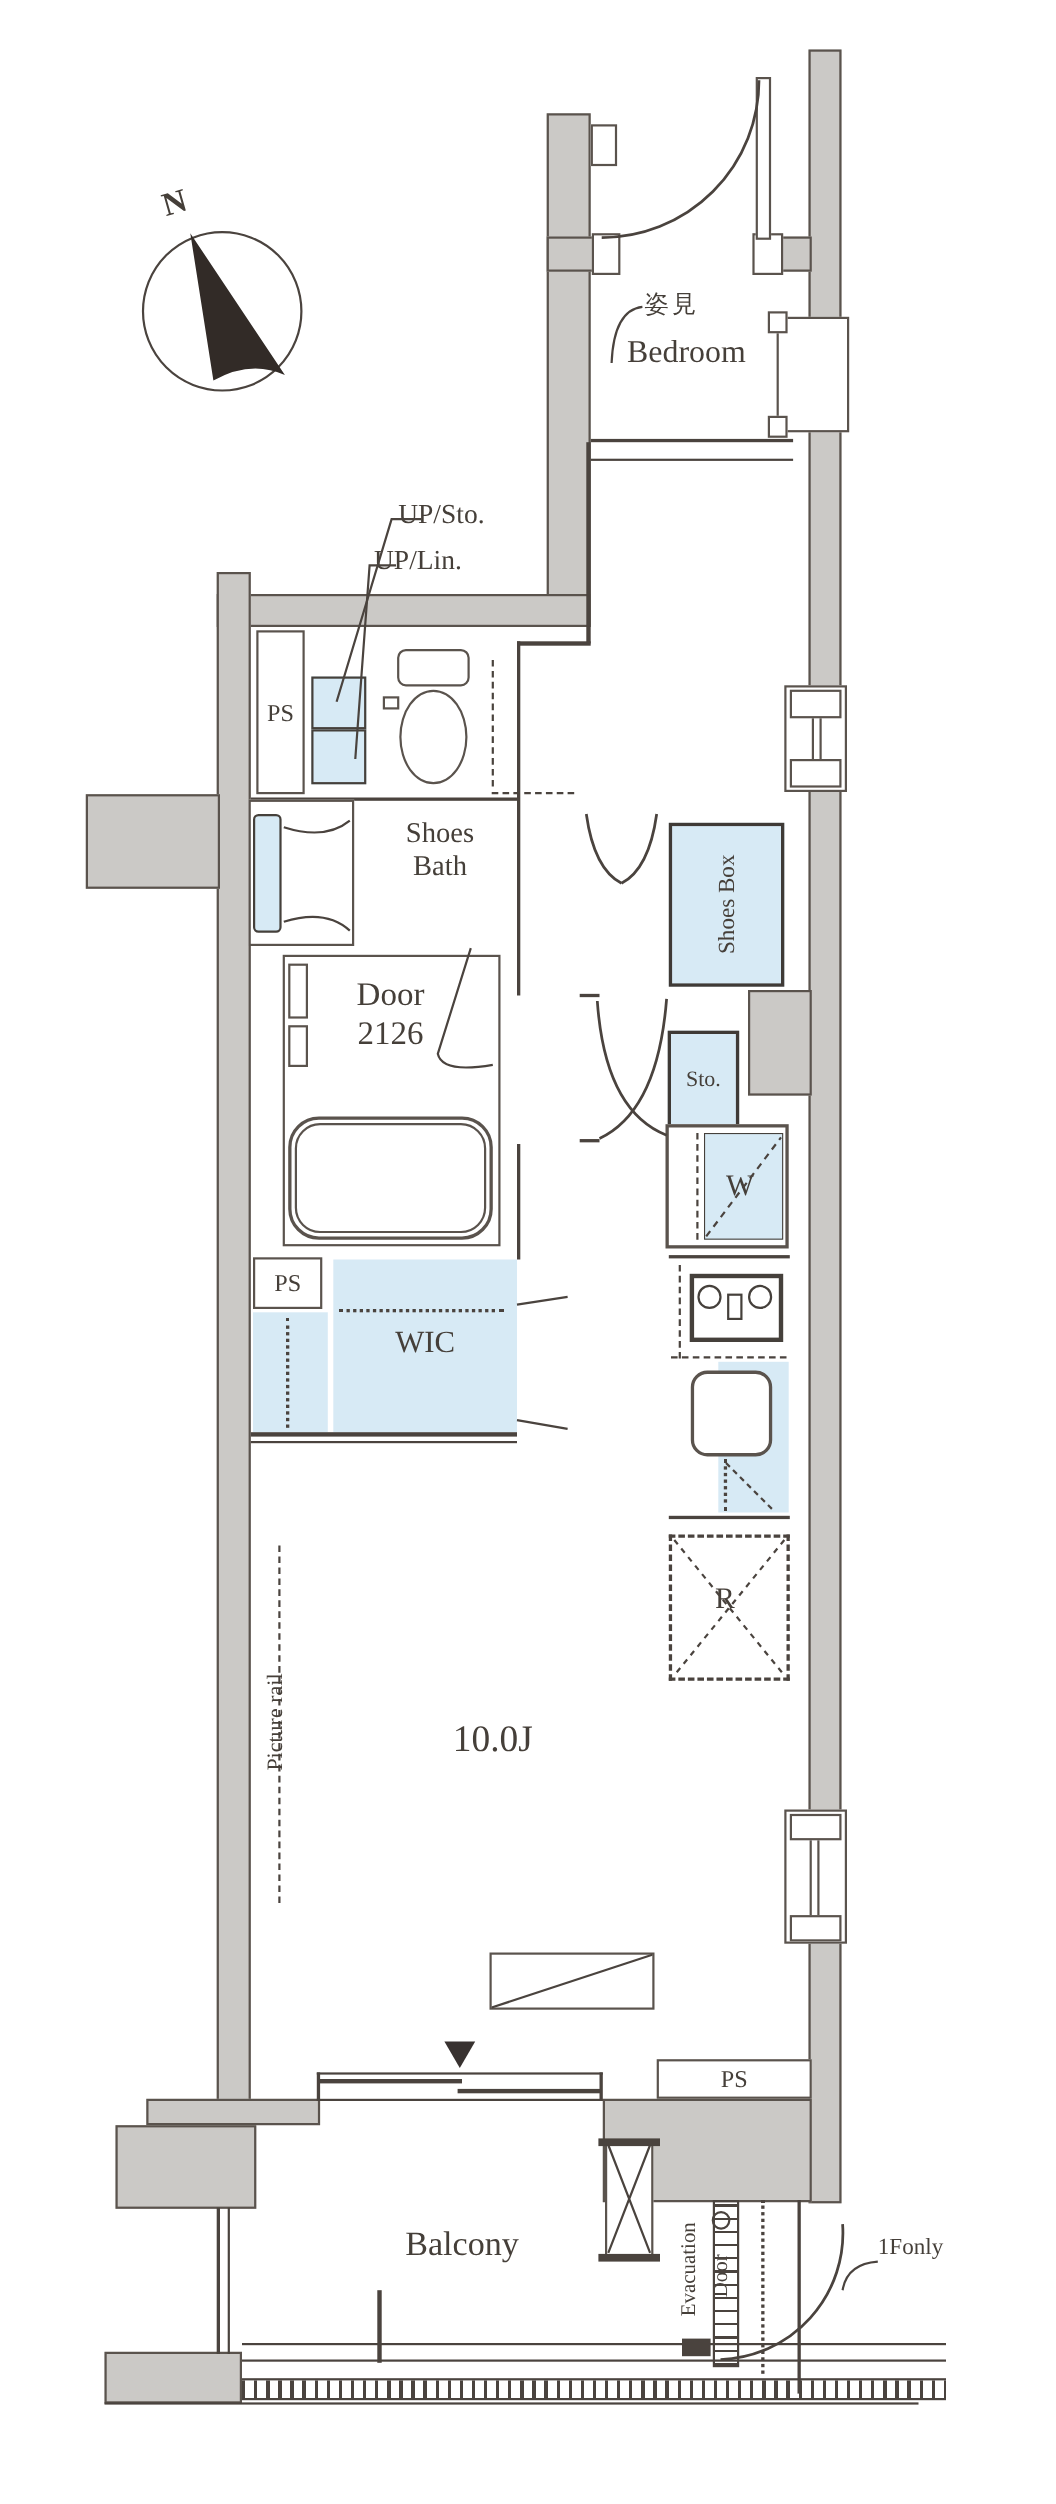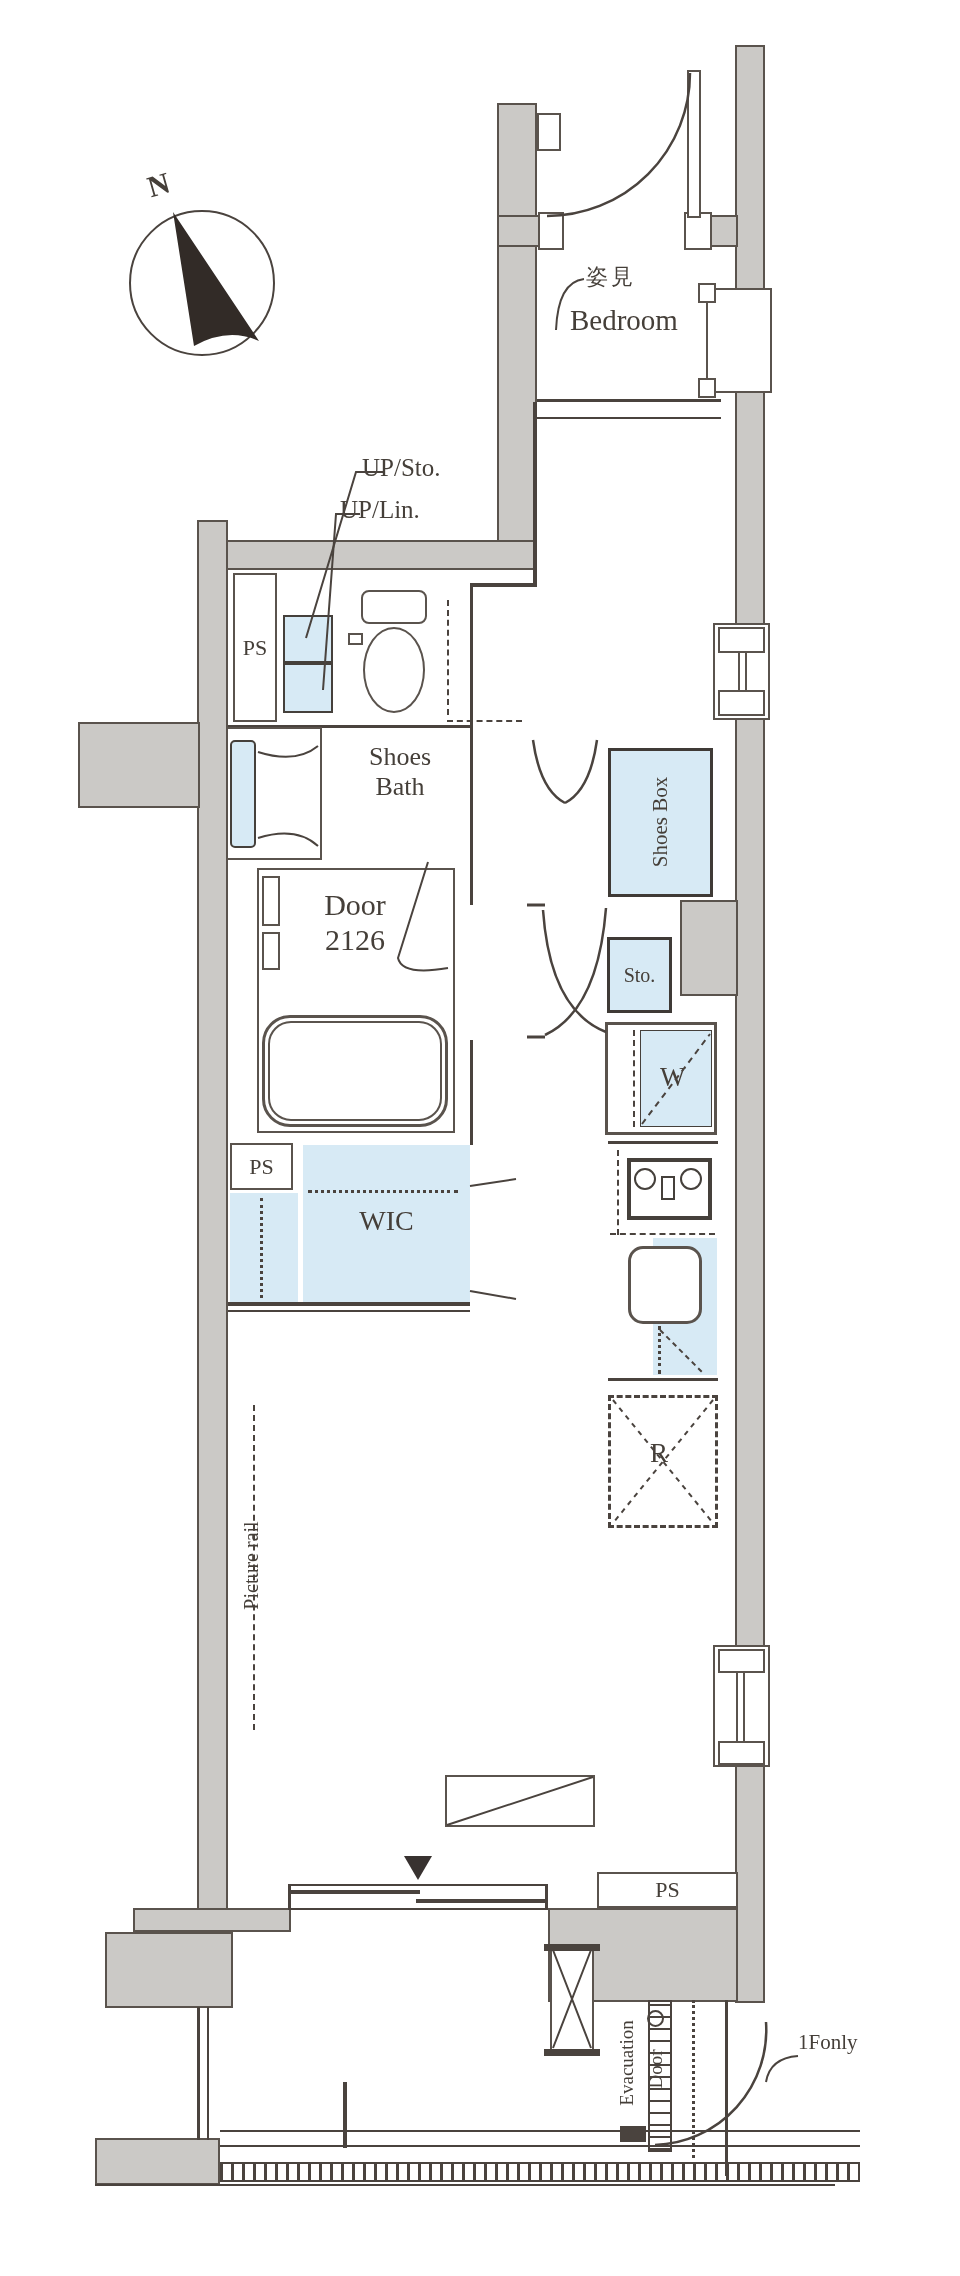--- a/index.html
+++ b/index.html
@@ -115,21 +115,21 @@
   <div class="dotv" style="left:260px;top:1198px;height:100px;"></div>
   <div class="lbl center" style="left:303px;top:1205px;width:167px;font-size:28px;">
     <span>WIC</span>
   </div>
   <div class="line" style="left:228px;top:1302px;width:242px;height:4px;"></div>
   <div class="line" style="left:228px;top:1310px;width:242px;height:2px;"></div>
 
   <div class="blue b3" style="left:608px;top:748px;width:105px;height:149px;"></div>
   <div class="lbl" style="left:595px;top:810px;width:130px;text-align:center;font-size:21px;transform:rotate(-90deg);">Shoes Box</div>
 
-  <div class="blue b3 center" style="left:607px;top:937px;width:65px;height:76px;">
+  <div class="blue b3 center" style="left:607px;top:937px;width:65px;height:88px;">
     <span class="lbl" style="position:static;font-size:20px;">Sto.</span>
   </div>
 
   <div class="white" style="left:605px;top:1022px;width:112px;height:113px;border-width:3px;"></div>
   <div class="blue" style="left:640px;top:1030px;width:72px;height:97px;border:1px solid #45403b;"></div>
   <div class="dashv" style="left:633px;top:1030px;height:97px;"></div>
   <div class="lbl" style="left:660px;top:1062px;font-size:27px;">W</div>
 
   <div class="line" style="left:608px;top:1141px;width:110px;height:3px;"></div>
   <div class="abs" style="left:627px;top:1158px;width:85px;height:62px;border:4px solid #45403b;"></div>
@@ -141,34 +141,40 @@
   <div class="blue" style="left:653px;top:1238px;width:64px;height:137px;"></div>
   <div class="white" style="left:628px;top:1246px;width:74px;height:78px;border-radius:15px;border-width:3px;"></div>
   <div class="dotv" style="left:658px;top:1326px;height:48px;"></div>
   <div class="line" style="left:608px;top:1378px;width:110px;height:3px;"></div>
 
   <div class="abs" style="left:608px;top:1395px;width:110px;height:133px;border:3px dashed #4a433e;"></div>
   <div class="lbl" style="left:650px;top:1438px;font-size:27px;">R</div>
 
   <div class="dashv" style="left:253px;top:1405px;height:325px;"></div>
   <div class="lbl" style="left:171px;top:1554px;width:160px;text-align:center;font-size:20px;transform:rotate(-90deg);">Picture rail</div>
+  <div class="lbl center" style="left:298px;top:1562px;width:300px;font-size:34px;">
+    <span>10.0J</span>
+  </div>
   <div class="white" style="left:445px;top:1775px;width:150px;height:52px;"></div>
 
   <div class="line" style="left:288px;top:1884px;width:260px;height:2px;"></div>
   <div class="line" style="left:288px;top:1908px;width:260px;height:2px;"></div>
   <div class="line" style="left:290px;top:1890px;width:130px;height:4px;"></div>
   <div class="line" style="left:416px;top:1899px;width:130px;height:4px;"></div>
   <div class="line" style="left:288px;top:1884px;width:3px;height:26px;"></div>
   <div class="line" style="left:545px;top:1884px;width:3px;height:26px;"></div>
   <div class="abs" style="left:404px;top:1856px;width:0;height:0;border-left:14px solid transparent;border-right:14px solid transparent;border-top:24px solid #383230;"></div>
 
   <div class="white center" style="left:597px;top:1872px;width:141px;height:36px;">
     <span class="lbl" style="position:static;font-size:22px;">PS</span>
   </div>
 
+  <div class="lbl center" style="left:270px;top:2022px;width:300px;font-size:31px;">
+    <span>Balcony</span>
+  </div>
   <div class="white" style="left:550px;top:1947px;width:44px;height:106px;"></div>
   <div class="line" style="left:544px;top:1944px;width:56px;height:7px;"></div>
   <div class="line" style="left:544px;top:2049px;width:56px;height:7px;"></div>
   <div class="lbl" style="left:562px;top:2052px;width:130px;text-align:center;font-size:19px;transform:rotate(-90deg);">Evacuation</div>
   <div class="lbl" style="left:626px;top:2058px;width:60px;text-align:center;font-size:19px;transform:rotate(-90deg);">Door</div>
   <div class="abs" style="left:647px;top:2010px;width:17px;height:17px;border:2px solid #4a433e;border-radius:50%;"></div>
   <div class="hatchv" style="left:648px;top:2000px;width:24px;height:152px;"></div>
   <div class="dotv" style="left:692px;top:2000px;height:158px;"></div>
   <div class="line" style="left:725px;top:2000px;width:3px;height:176px;"></div>
   <div class="lbl" style="left:798px;top:2030px;font-size:21px;">1Fonly</div>

